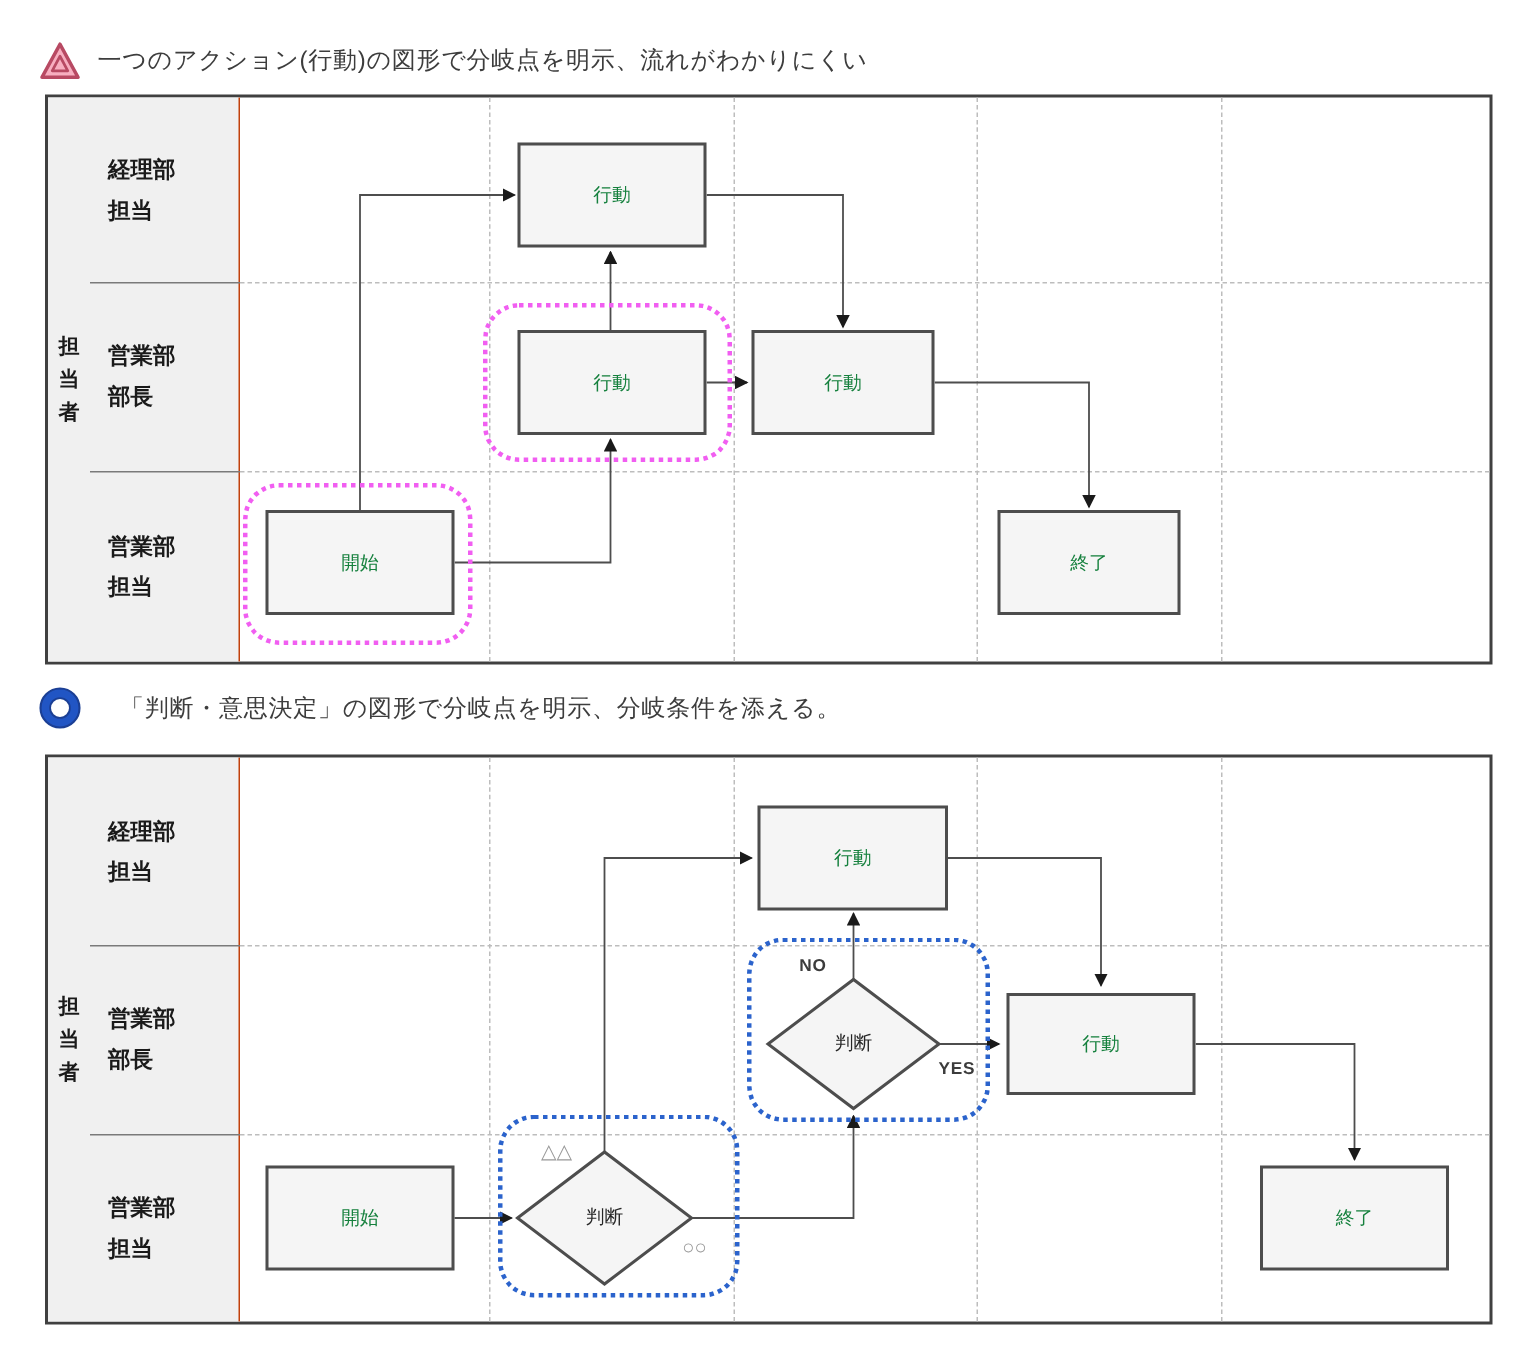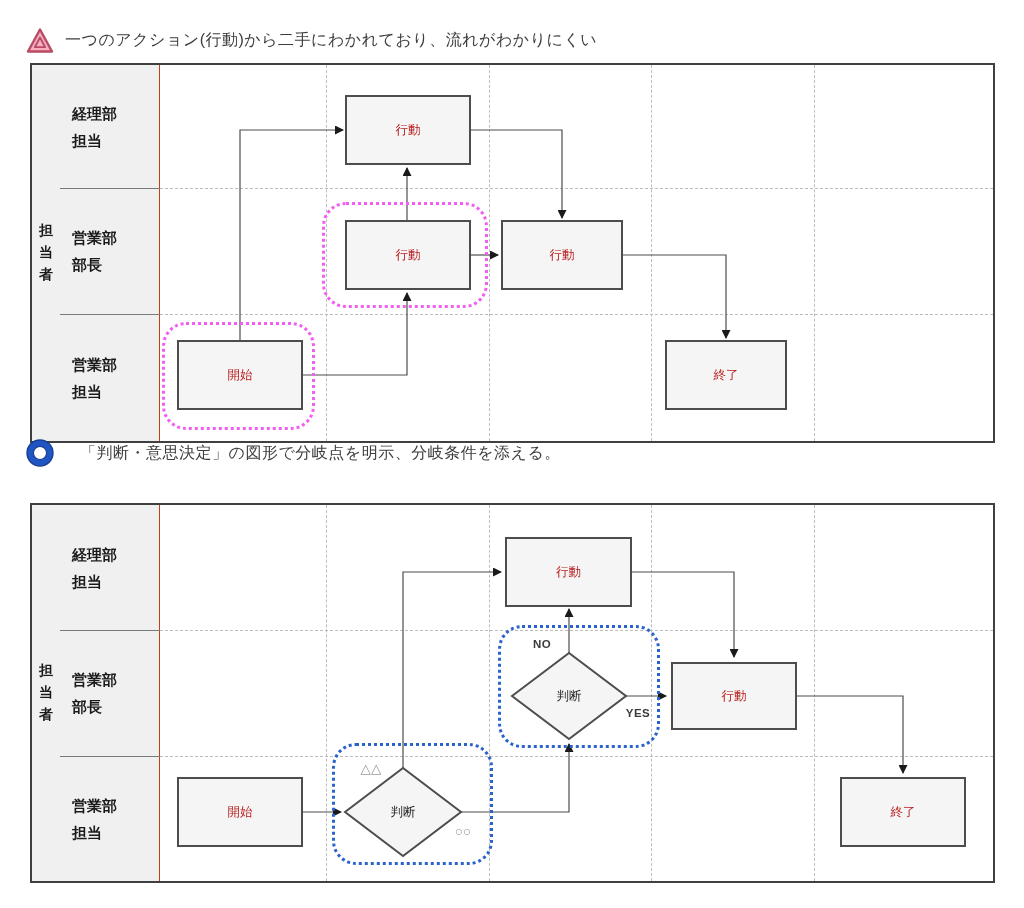--- a/index.html
+++ b/index.html
@@ -28,41 +28,41 @@
     display:flex; align-items:center; padding-left:12px;
     font-weight:bold; font-size:15px; color:#1a1a1a; white-space:pre-line; line-height:1.8;
   }
   .lane-sep-solid { position:absolute; left:28px; width:100px; height:0; border-top:1px solid #7a7a7a; }
   .lane-sep-dash  { position:absolute; left:128px; right:0; height:0; border-top:1px dashed #bdbdbd; }
   .vgrid { position:absolute; top:0; bottom:0; width:0; border-left:1px dashed #bdbdbd; }
   .wires { position:absolute; left:0; top:0; width:961px; height:376px; pointer-events:none; }
   .node {
     position:absolute; background:#f5f5f5; border:2px solid #4d4d4d; box-sizing:border-box;
     display:flex; align-items:center; justify-content:center;
-    font-size:12.5px; color:#b91c1c;
+    font-size:12.5px; color:#15803d;
   }
   .diamond-label {
     position:absolute; transform:translate(-50%,-50%);
     font-size:12.5px; color:#262626;
   }
   .branch-label-gray { position:absolute; font-size:13.5px; color:#9a9a9a; }
   .branch-label-dark { position:absolute; font-size:11.5px; color:#3c3c3c; font-weight:bold; letter-spacing:0.5px; }
   .hl { position:absolute; border-radius:24px; box-sizing:border-box; }
   .hl-pink { border:3px dotted #f15ef1; }
   .hl-blue { border:3px dotted #2b63cc; }
 </style>
 </head>
 <body>
 
 <div class="title-row" style="top:27px;">
   <svg class="title-icon" width="28" height="27" viewBox="0 0 28 27">
     <path d="M14 2.5 L26 24.5 L2 24.5 Z" fill="#f7afc0" stroke="#b84a63" stroke-width="2.4" stroke-linejoin="round"></path>
     <path d="M14 10.5 L19.2 20.2 L8.8 20.2 Z" fill="none" stroke="#b84a63" stroke-width="1.8" stroke-linejoin="round"></path>
   </svg>
-  <span>一つのアクション(行動)から二手にわかれており、流れがわかりにくい</span>
+  <span>一つのアクション(行動)の図形で分岐点を明示、流れがわかりにくい</span>
 </div>
 
 <div class="diagram" style="top:63px;">
   <div class="side-col">担
 当
 者</div>
   <div class="lane-label" style="top:0; height:123px;">経理部
 担当</div>
   <div class="lane-label" style="top:123px; height:126px;">営業部
 部長</div>
@@ -106,21 +106,21 @@
     <span>行動</span>
   </div>
   <div class="node" style="left:633px; top:275px; width:122px; height:70px;">
     <span>終了</span>
   </div>
 
   <div class="hl hl-pink" style="left:130px; top:257px; width:153px; height:108px;"></div>
   <div class="hl hl-pink" style="left:290px; top:137px; width:166px; height:106px;"></div>
 </div>
 
-<div class="title-row" style="top:439px;gap:26px;">
+<div class="title-row" style="top:458px;gap:26px;">
   <svg class="title-icon" width="28" height="28" viewBox="0 0 28 28">
     <circle cx="14" cy="14" r="9.8" fill="none" stroke="#2155c4" stroke-width="6.4"></circle>
     <circle cx="14" cy="14" r="13" fill="none" stroke="#1b3f94" stroke-width="1.4"></circle>
     <circle cx="14" cy="14" r="6.6" fill="none" stroke="#1b3f94" stroke-width="1.2"></circle>
   </svg>
   <span>「判断・意思決定」の図形で分岐点を明示、分岐条件を添える。</span>
 </div>
 
 <div class="diagram" style="top:503px;">
   <div class="side-col">担

